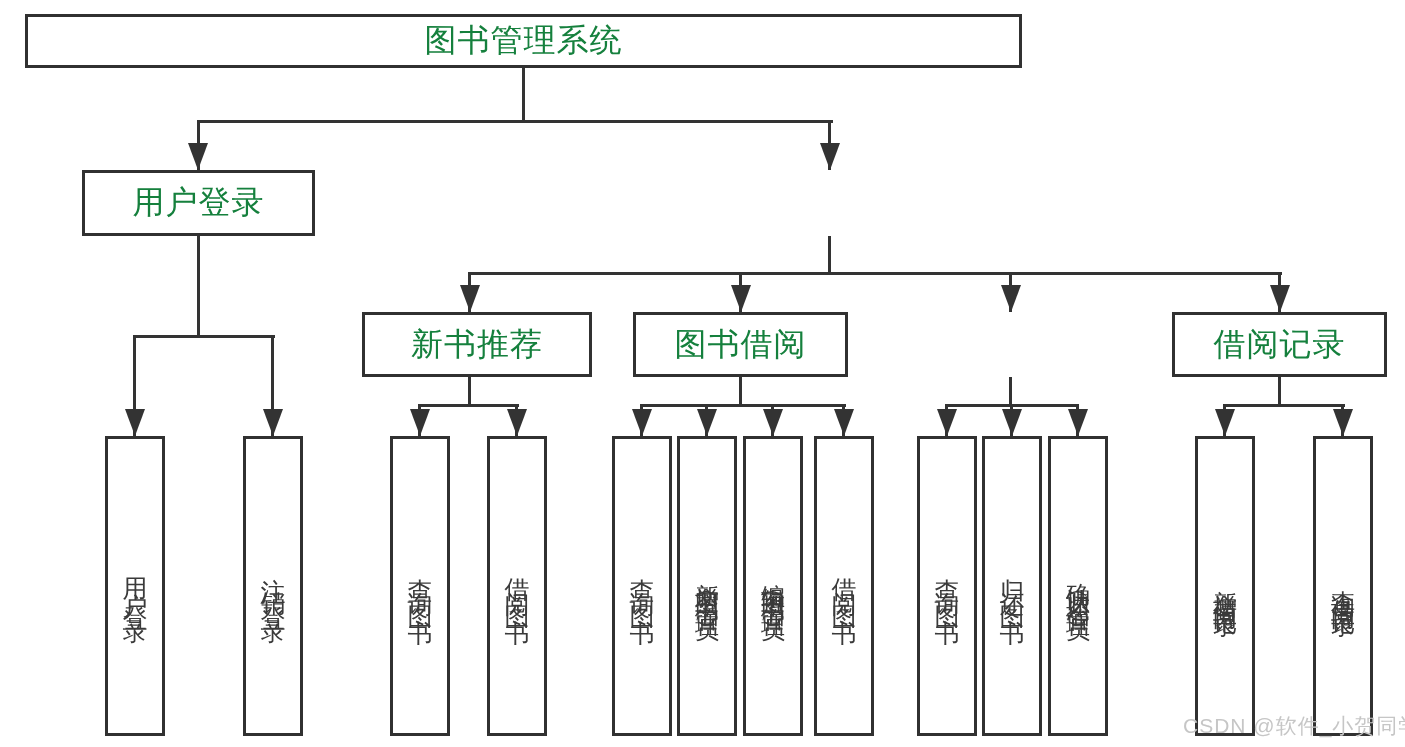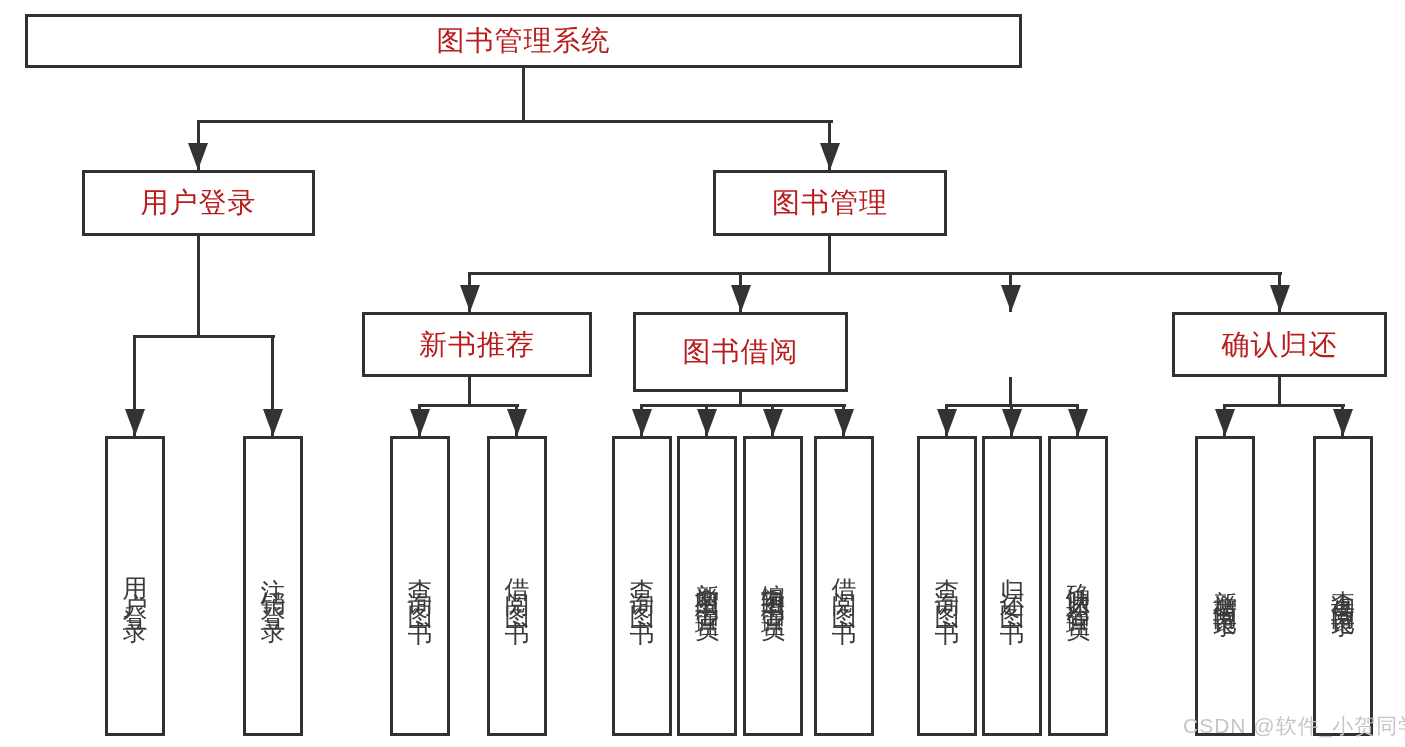--- a/index.html
+++ b/index.html
@@ -4,21 +4,21 @@
 <style>
   html,body{margin:0;padding:0;background:#ffffff;}
   .stage{
     position:relative;width:1405px;height:747px;background:#ffffff;
     font-family:"Liberation Sans",sans-serif;color:#3a3a3a;overflow:hidden;
   }
   .node{
     position:absolute;box-sizing:border-box;border:3px solid #313131;
     background:#ffffff;display:flex;align-items:center;justify-content:center;
   }
-  .hlabel{font-size:28px;color:#b91c1c;letter-spacing:1px;white-space:nowrap;}
+  .hlabel{font-size:32px;color:#15803d;letter-spacing:1px;white-space:nowrap;}
   .vlabel{
     writing-mode:vertical-rl;text-orientation:mixed;
     font-size:25px;letter-spacing:14px;line-height:1;color:#3a3a3a;
   }
   .vlabel.long{font-size:24px;letter-spacing:5px;}
   .line{position:absolute;background:#333333;}
   .arrow{
     position:absolute;width:0;height:0;
     border-left:10px solid transparent;border-right:10px solid transparent;
     border-top:27px solid #333333;
@@ -93,32 +93,29 @@
   <div class="arrow" style="left:1215px;top:409px"></div>
   <div class="arrow" style="left:1333px;top:409px"></div>
 
   <div class="node" style="left:25px;top:14px;width:997px;height:54px">
     <span class="hlabel">图书管理系统</span>
   </div>
 
   <div class="node" style="left:82px;top:170px;width:233px;height:66px">
     <span class="hlabel">用户登录</span>
   </div>
-  <div class="node" style="left:713px;top:170px;width:234px;height:66px">
-    <span class="hlabel">图书管理</span>
-  </div>
 
   <div class="node" style="left:362px;top:312px;width:230px;height:65px">
     <span class="hlabel">新书推荐</span>
   </div>
-  <div class="node" style="left:633px;top:312px;width:215px;height:80px">
+  <div class="node" style="left:633px;top:312px;width:215px;height:65px">
     <span class="hlabel">图书借阅</span>
   </div>
   <div class="node" style="left:1172px;top:312px;width:215px;height:65px">
-    <span class="hlabel">确认归还</span>
+    <span class="hlabel">借阅记录</span>
   </div>
 
   <div class="node" style="left:105px;top:436px;width:60px;height:300px">
     <span class="vlabel">用户登录</span>
   </div>
   <div class="node" style="left:243px;top:436px;width:60px;height:300px">
     <span class="vlabel">注销登录</span>
   </div>
 
   <div class="node" style="left:390px;top:436px;width:60px;height:300px">

